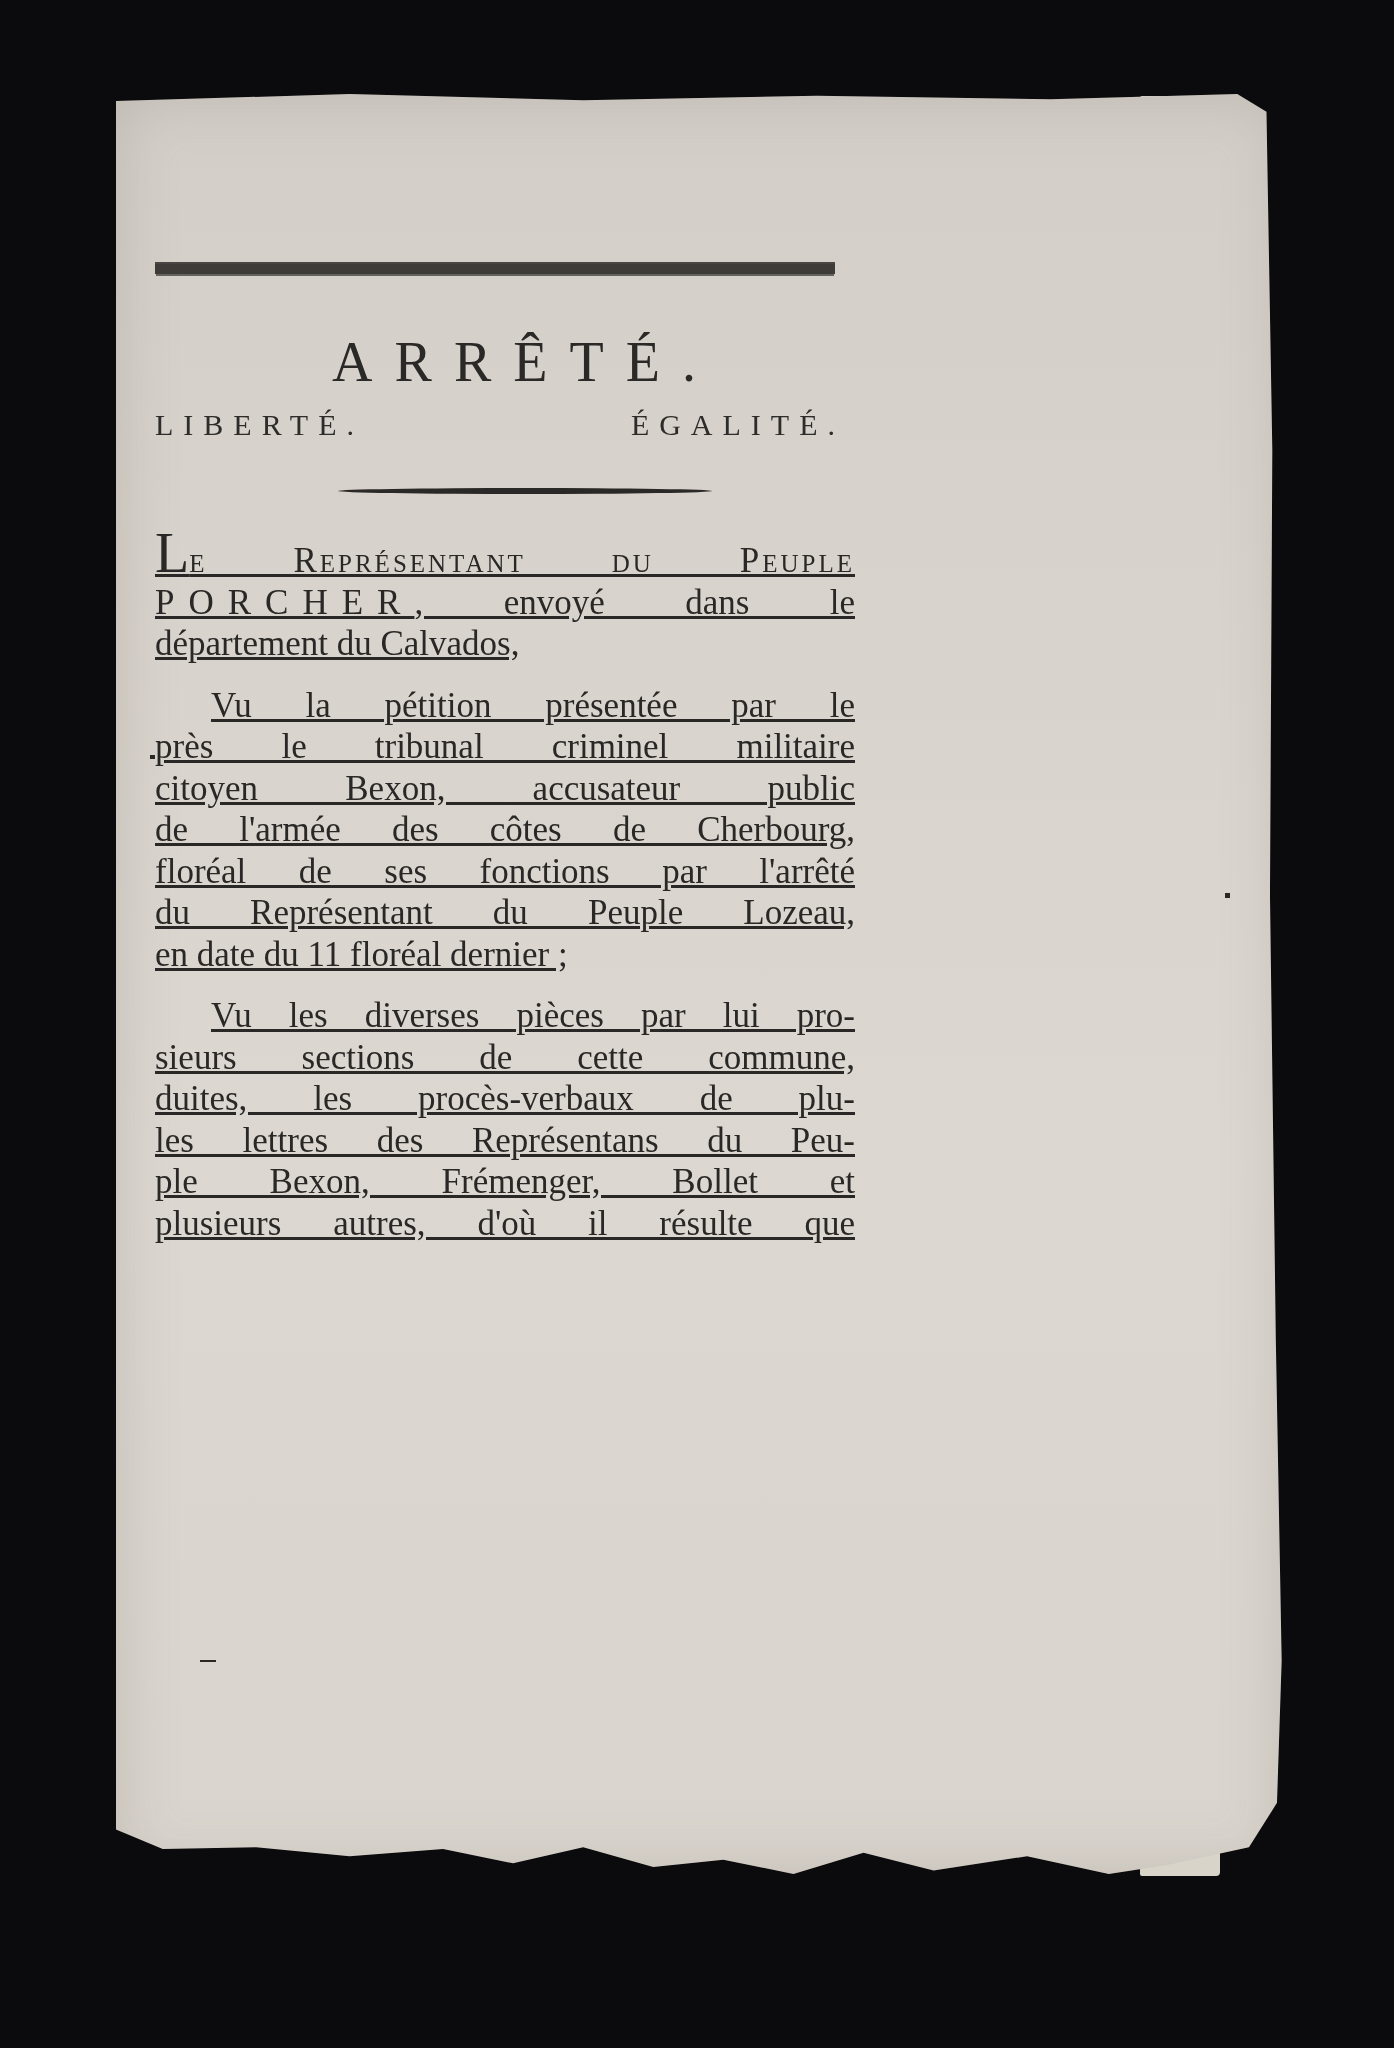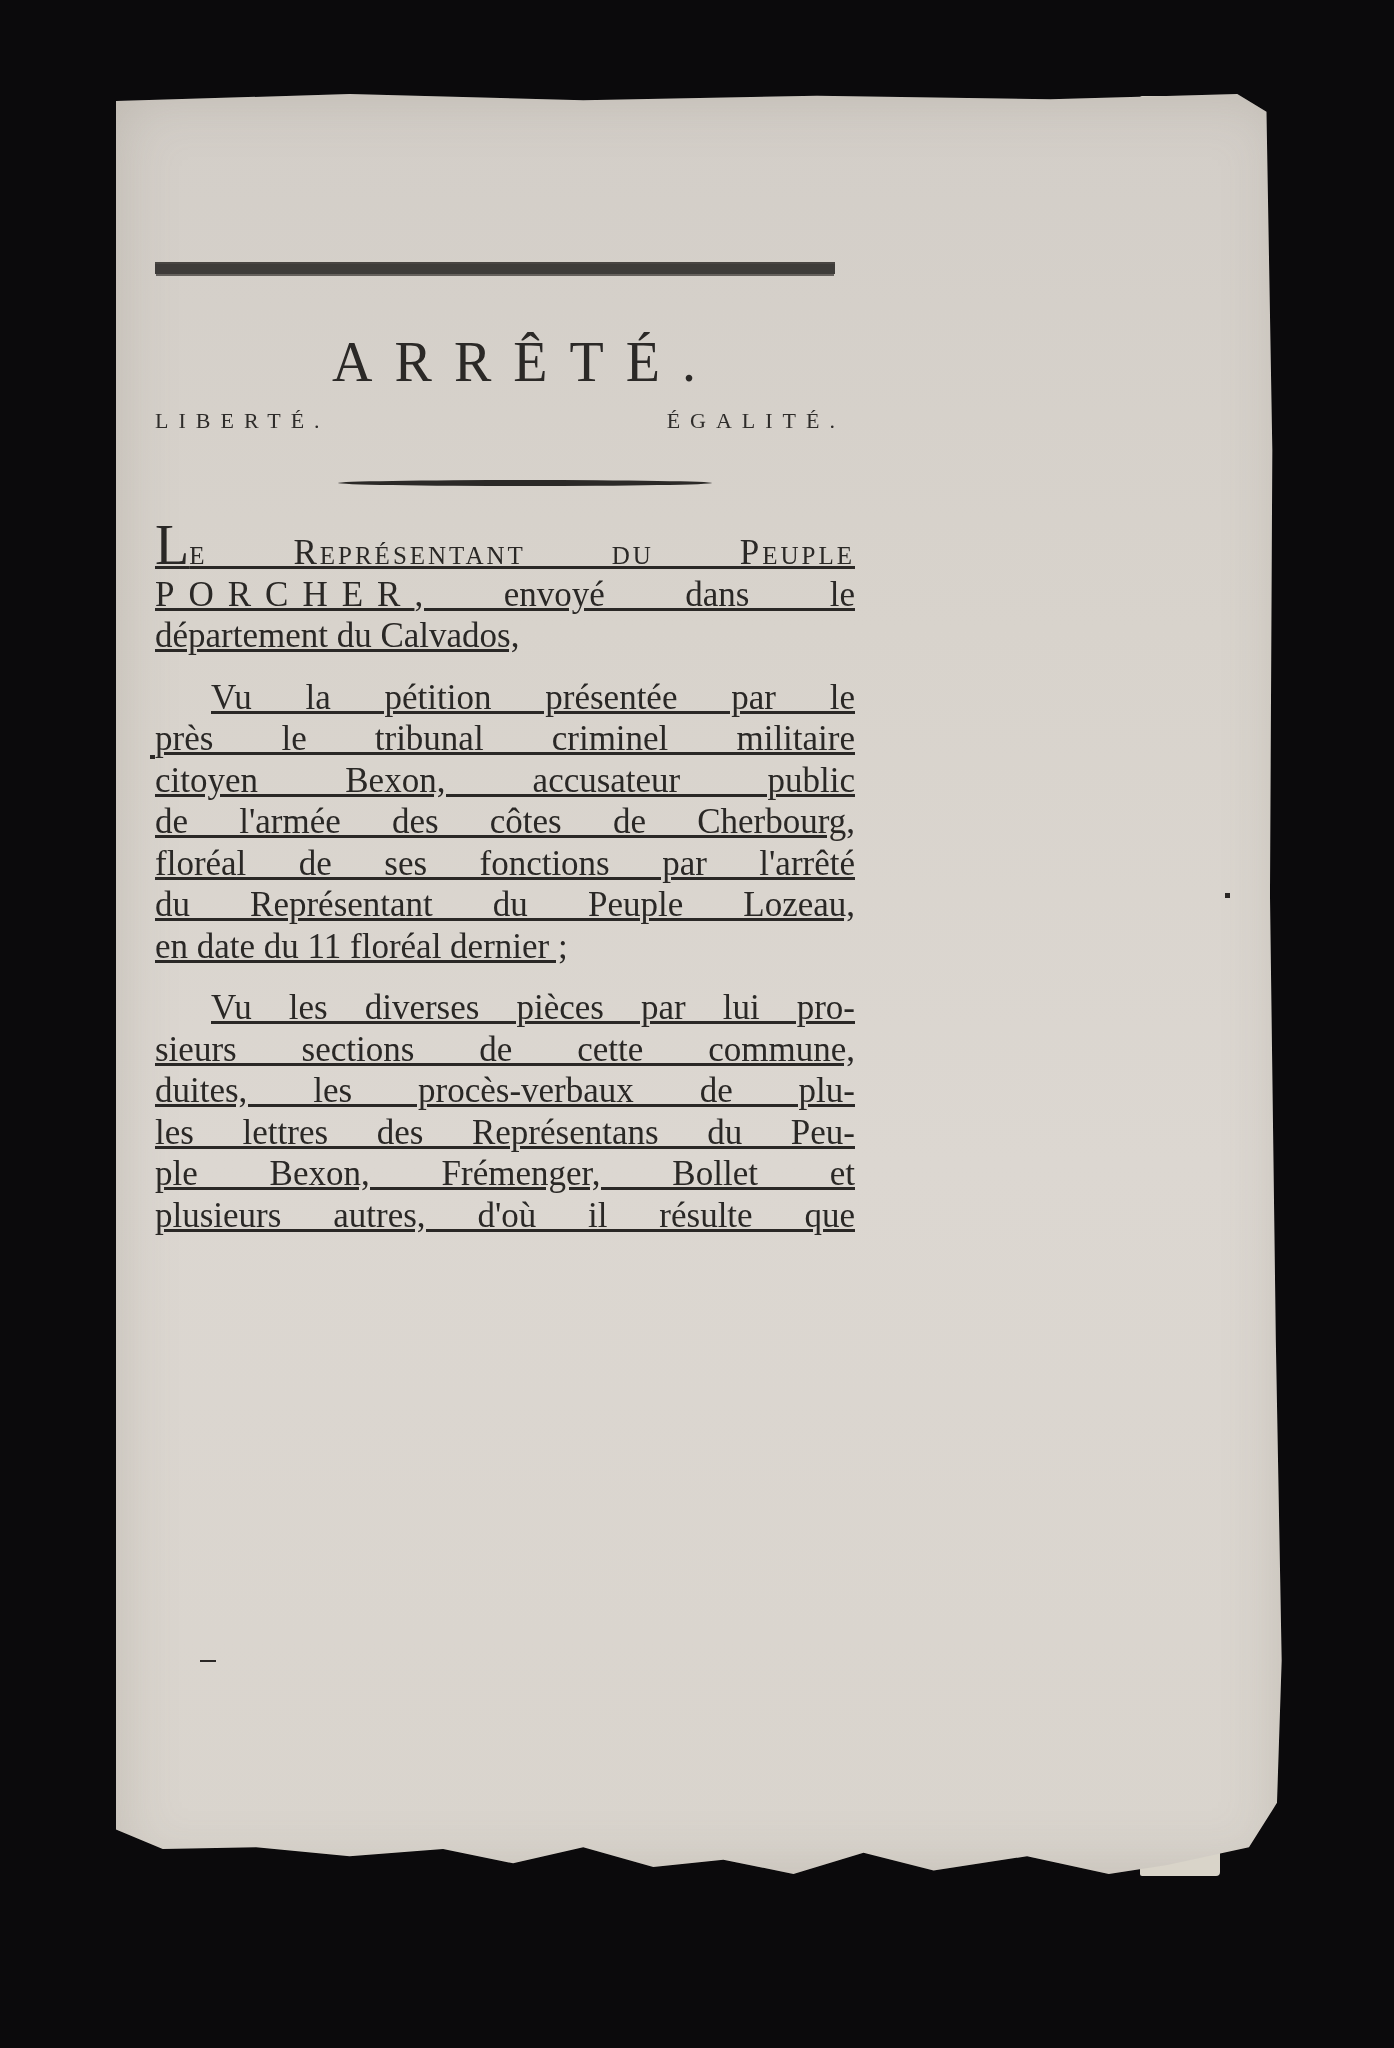--- a/index.html
+++ b/index.html
@@ -38,21 +38,21 @@
       opacity: 0.9;
     }
     .title {
       text-align: center;
       font-size: 56px; letter-spacing: 22px;
       margin-top: 56px; margin-left: 40px;
       color: #2b2927;
     }
     .motto {
       display: flex; justify-content: space-between;
-      font-size: 22px; letter-spacing: 10px;
+      font-size: 30px; letter-spacing: 10px;
       margin-top: 14px; padding-left: 0; padding-right: 10px;
       color: #2e2c2a;
     }
     .rule-mid {
       margin: 46px auto 0 auto; width: 374px; height: 6px;
       background: #2b2927;
       border-radius: 50% / 50%;
       position: relative; left: 20px;
     }
     .body-text {

